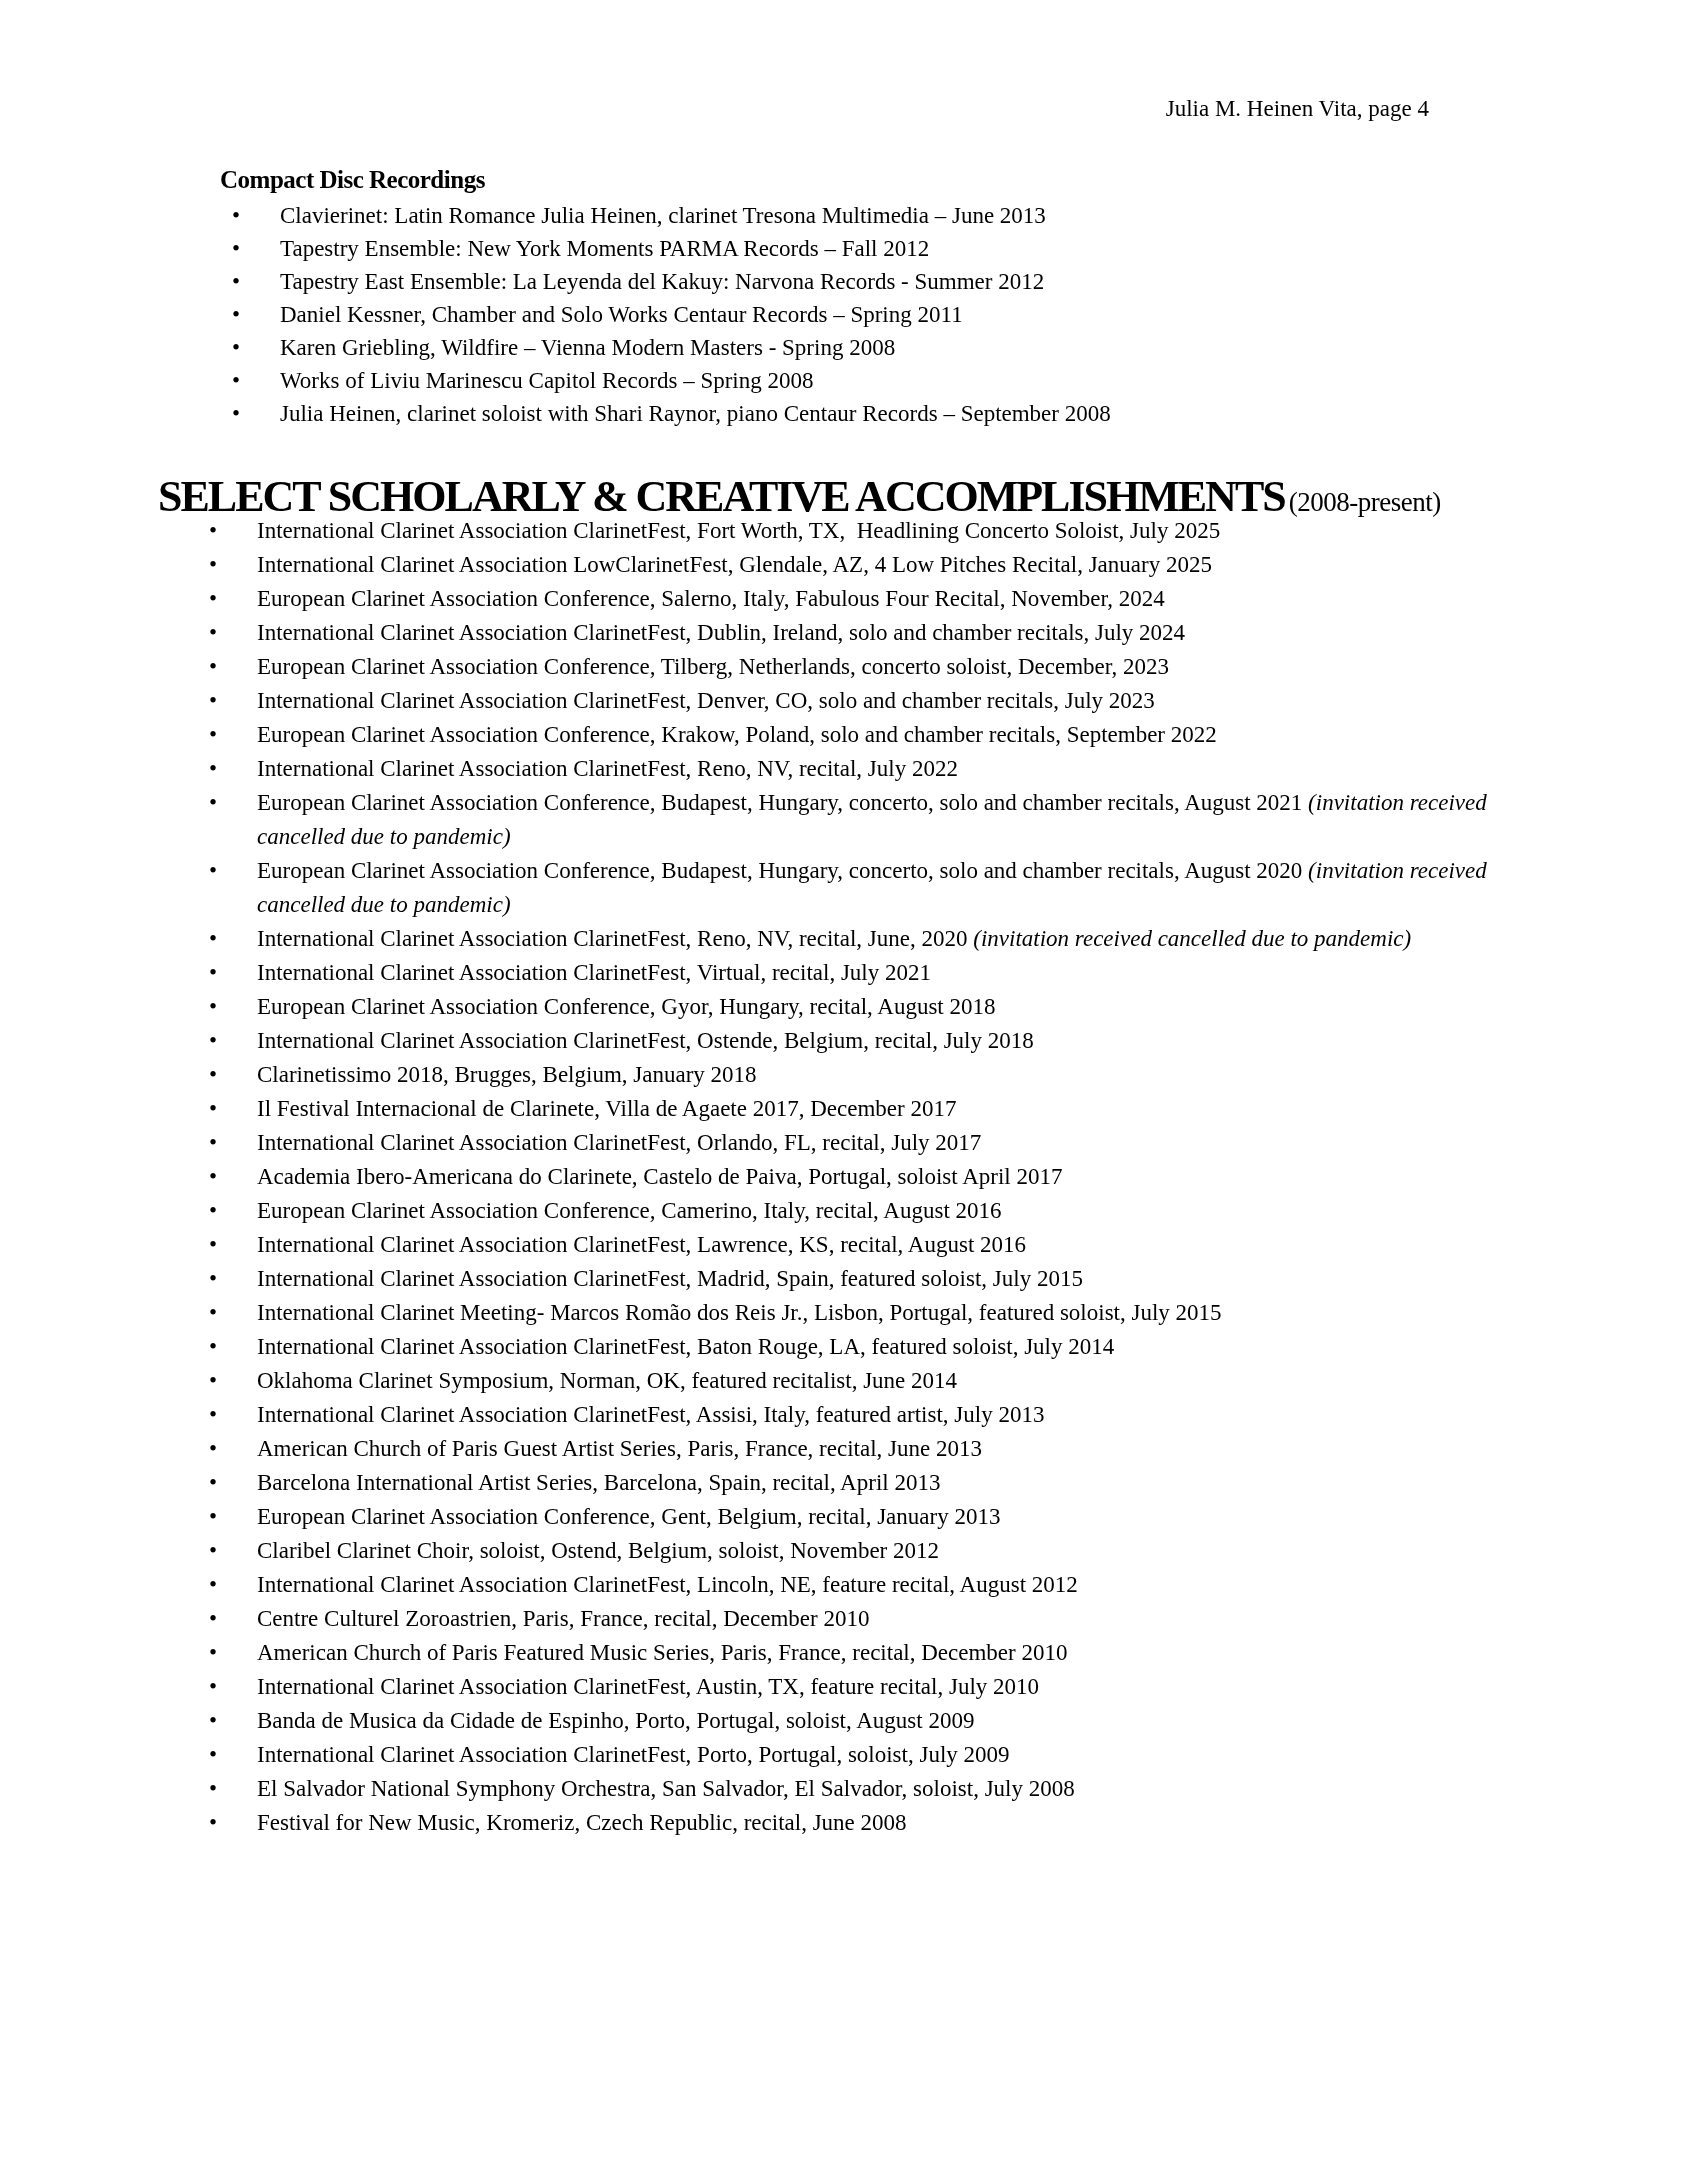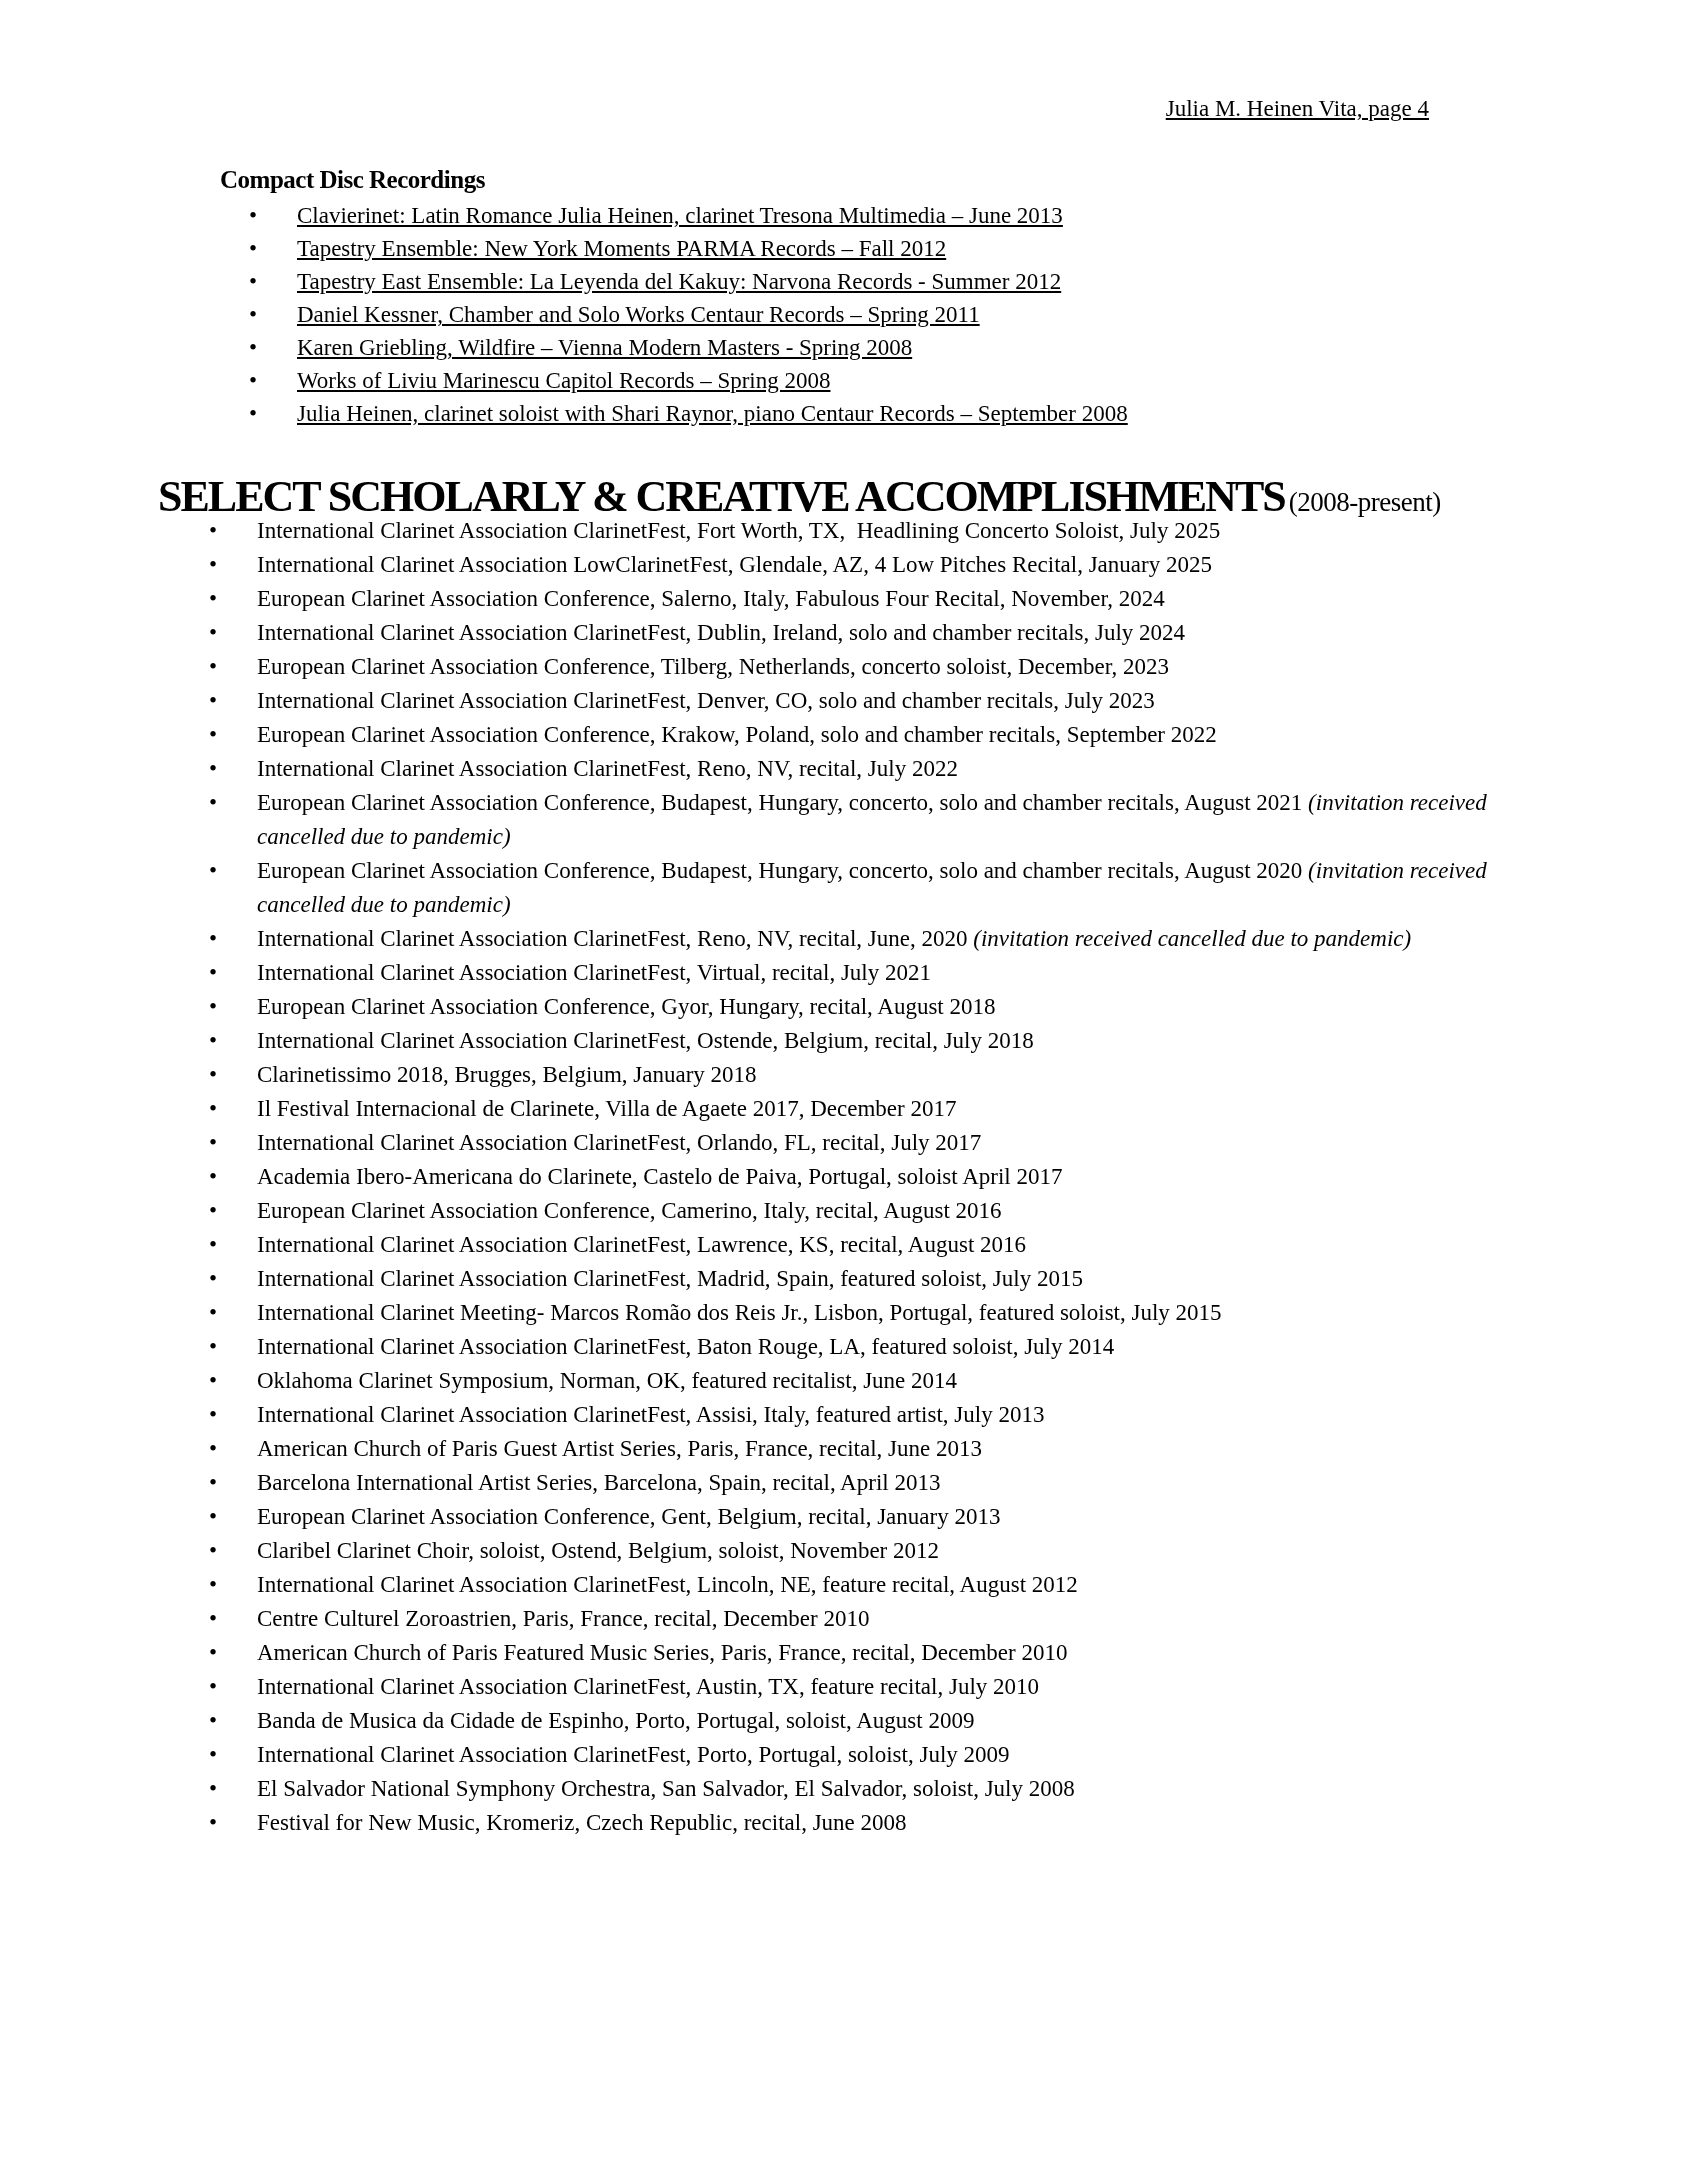--- a/index.html
+++ b/index.html
@@ -9,34 +9,33 @@
     background:#ffffff;
     font-family:"Liberation Serif","DejaVu Serif",serif;
     color:#000;
     overflow:hidden;
   }
   .page-header{
     position:absolute;
     top:95px;right:254px;
     font-size:23px;line-height:27px;
     white-space:nowrap;
-    text-decoration:underline;
   }
   .cd-heading{
     position:absolute;
     top:165px;left:220px;
     font-size:25px;line-height:30px;
     font-weight:bold;letter-spacing:-0.5px;
     white-space:nowrap;
   }
   .cd-list{
     position:absolute;
-    top:199px;left:297px;width:1238px;
+    top:199px;left:280px;width:1238px;
     font-size:23px;line-height:33px;
-    list-style:none;margin:0;padding:0;text-decoration:underline;
+    list-style:none;margin:0;padding:0;
   }
   .acc-heading{
     position:absolute;
     top:471px;left:158px;
     white-space:nowrap;
   }
   .acc-heading .main{
     font-size:44px;font-weight:bold;letter-spacing:-2px;
   }
   .acc-heading .years{

